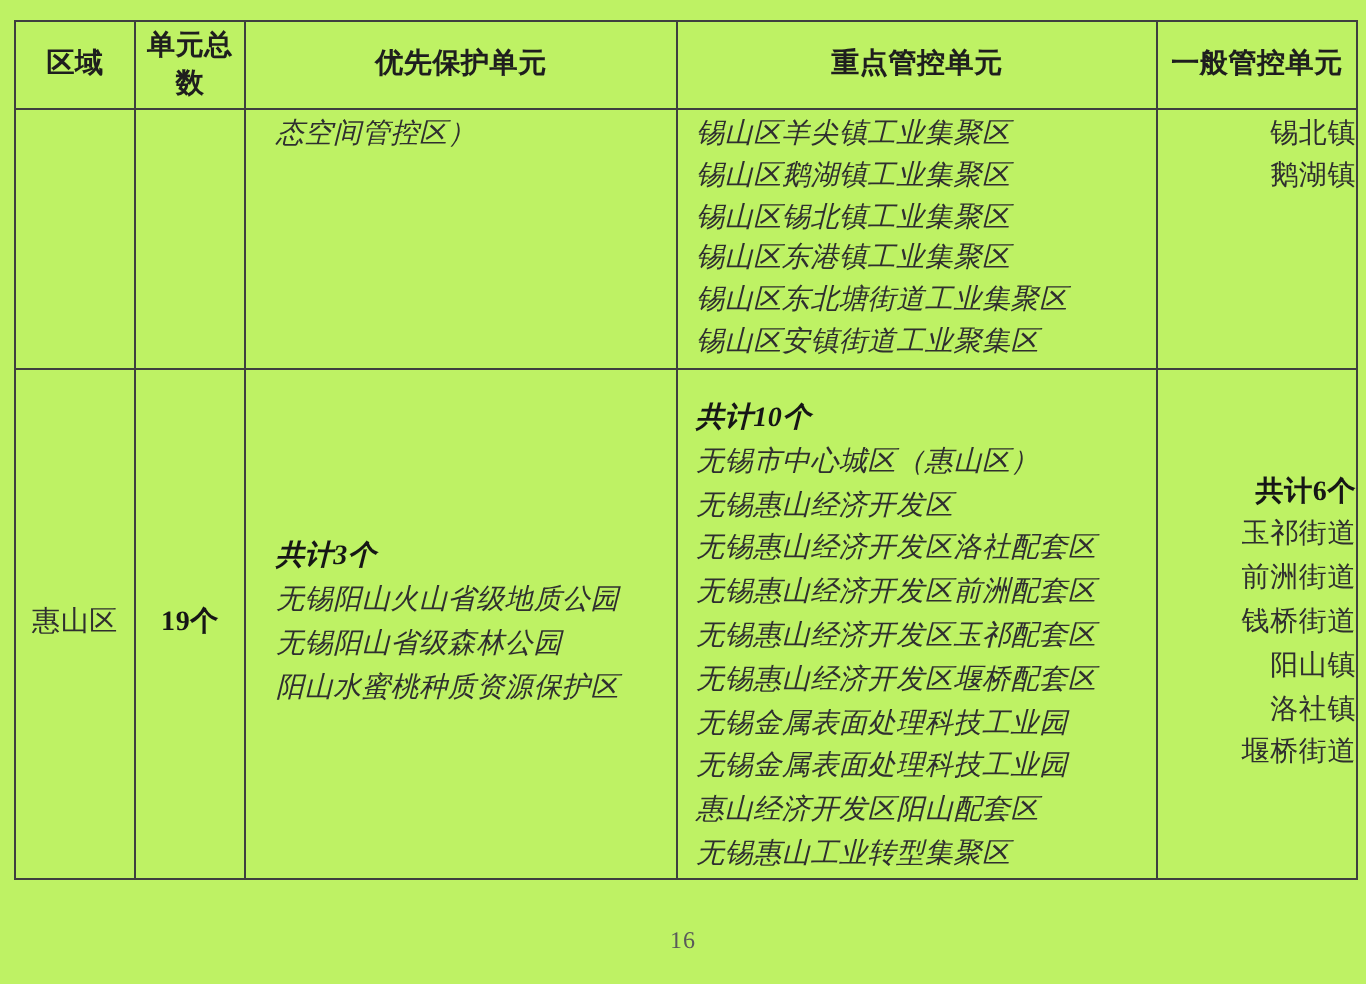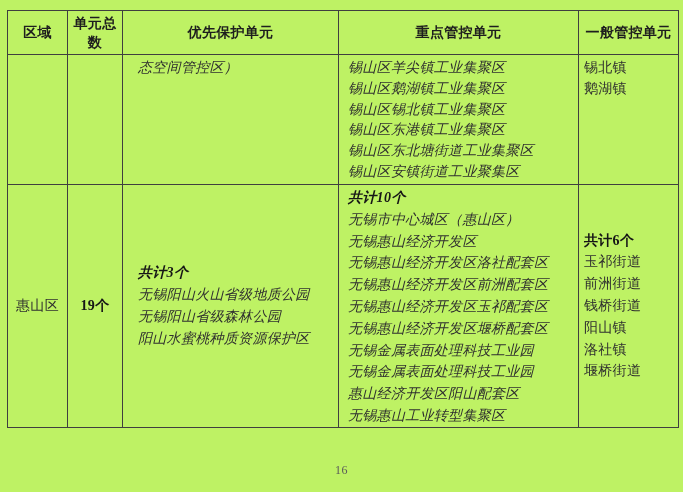--- a/index.html
+++ b/index.html
@@ -47,26 +47,26 @@
     vertical-align: top;
     line-height: 20.8px;
     padding-top: 3px;
   }
   tr.row-2 td {
     vertical-align: middle;
     line-height: 21.8px;
   }
   tr.row-2 td.c-key {
     vertical-align: top;
-    padding-top: 2px;
+    padding-top: 14px;
   }
   td.c-region, td.c-count { text-align: center; }
   td.c-priority { padding-left: 15px; font-style: italic; }
   td.c-key      { padding-left: 9px; font-style: italic; }
-  td.c-general  { padding-left: 5px; }
+  td.c-general  { padding-left: 5px; text-align: right; }
 
   .line { white-space: nowrap; }
   .bold { font-weight: bold; color: #161616; }
 
   .page-number {
     position: absolute;
     left: 0;
     right: 0;
     top: 463px;
     text-align: center;

